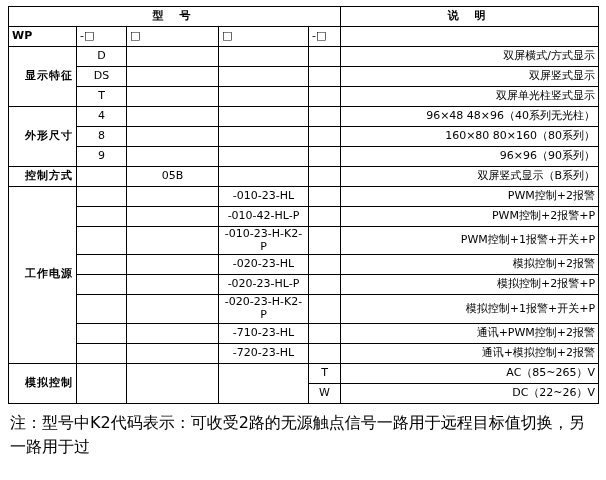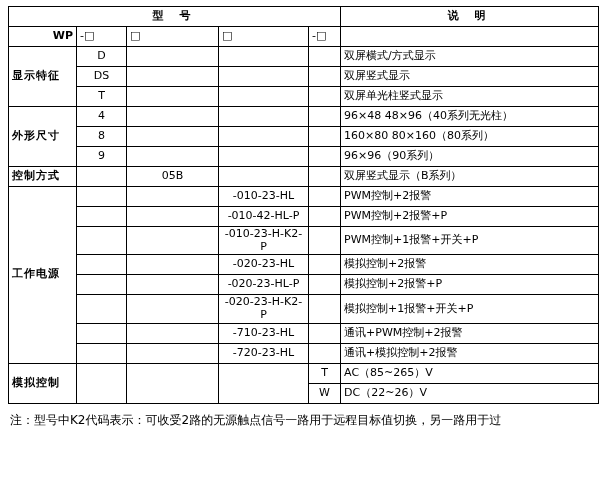--- a/index.html
+++ b/index.html
@@ -36,46 +36,46 @@
     box-sizing: border-box;
   }
   .hdr {
     text-align: center;
     font-size: 13px;
     font-weight: bold;
     letter-spacing: 6px;
     height: 26px;
   }
   .rowlabel {
-    text-align: left;
+    text-align: right;
     font-weight: bold;
     font-size: 12px;
     letter-spacing: 1px;
   }
   .codecell { text-align: center; font-size: 11px; }
-  .desc { text-align: left; padding-left: 6px; font-size: 11px; }
+  .desc { text-align: right; padding-left: 6px; font-size: 11px; }
   .blank { }
   .wprow td { height: 22px; }
   .wp-label {
-    text-align: right;
+    text-align: left;
     font-weight: bold;
     font-size: 12px;
   }
   .boxes {
     text-align: left;
     padding-left: 4px;
     white-space: nowrap;
   }
   .dash {
     display: inline-block;
     vertical-align: 1px;
   }
   .note {
     margin-top: 7px;
-    font-size: 12px;
+    font-size: 16px;
     line-height: 1.5;
     text-align: left;
     padding-left: 2px;
   }
   .note .line2 { display: block; }
 </style>
 </head>
 <body>
 
 <div class="page">

